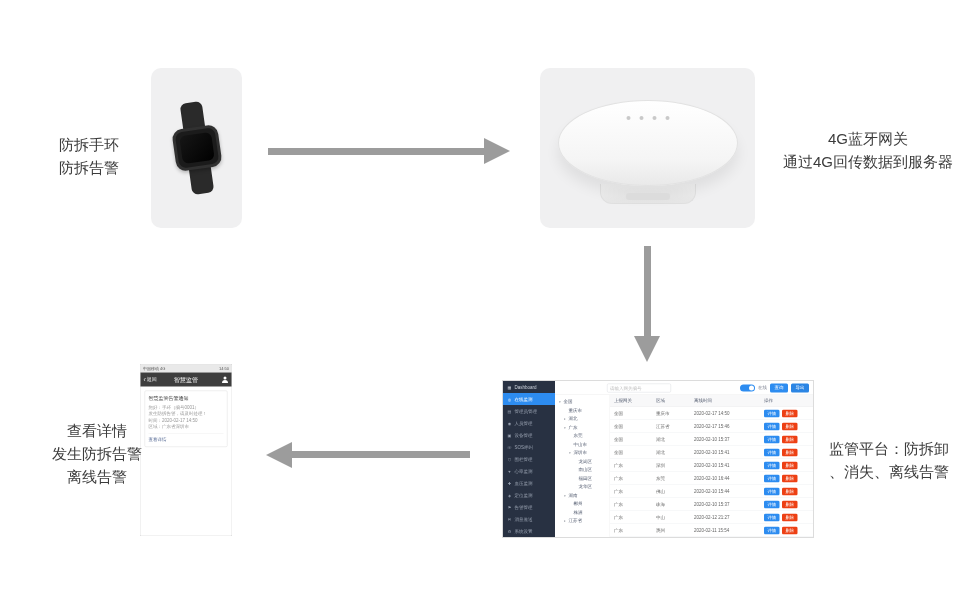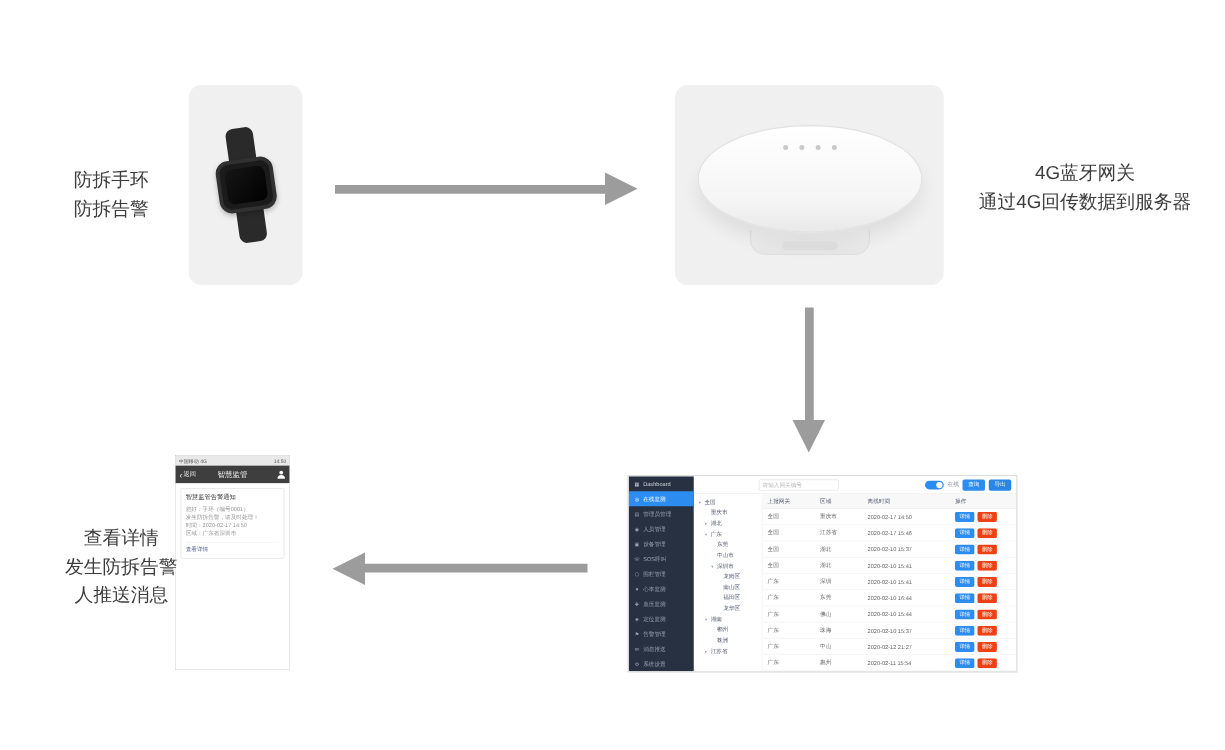--- a/index.html
+++ b/index.html
@@ -183,21 +183,21 @@
             </div>
           <div class="p-footer">查看详情</div>
         </div>
       </div>
     </div>
   </div>
   <div class="caption center cap-push">
 
   <div class="cap-line">查看详情</div>
       <div class="cap-line">发生防拆告警</div>
-      <div class="cap-line">人推送消息</div>
+      <div class="cap-line">离线告警</div>
     </div>
 
   <div class="dash-outer">
     <div class="dash">
       <div class="d-sidebar">
 
           <div class="d-side-item">
             <span class="d-ico">▦</span>
             <span>Dashboard</span>
           </div>
@@ -444,14 +444,19 @@
                     <button class="pill blue">详情</button>
                     <button class="pill red">删除</button>
                   </span>
                 </div>
               </div>
           </div>
         </div>
       </div>
     </div>
   </div>
+  <div class="caption cap-platform">
+
+  <div class="cap-line">监管平台：防拆卸</div>
+      <div class="cap-line">、消失、离线告警</div>
+    </div>
 
 </div>
 
 </body></html>

